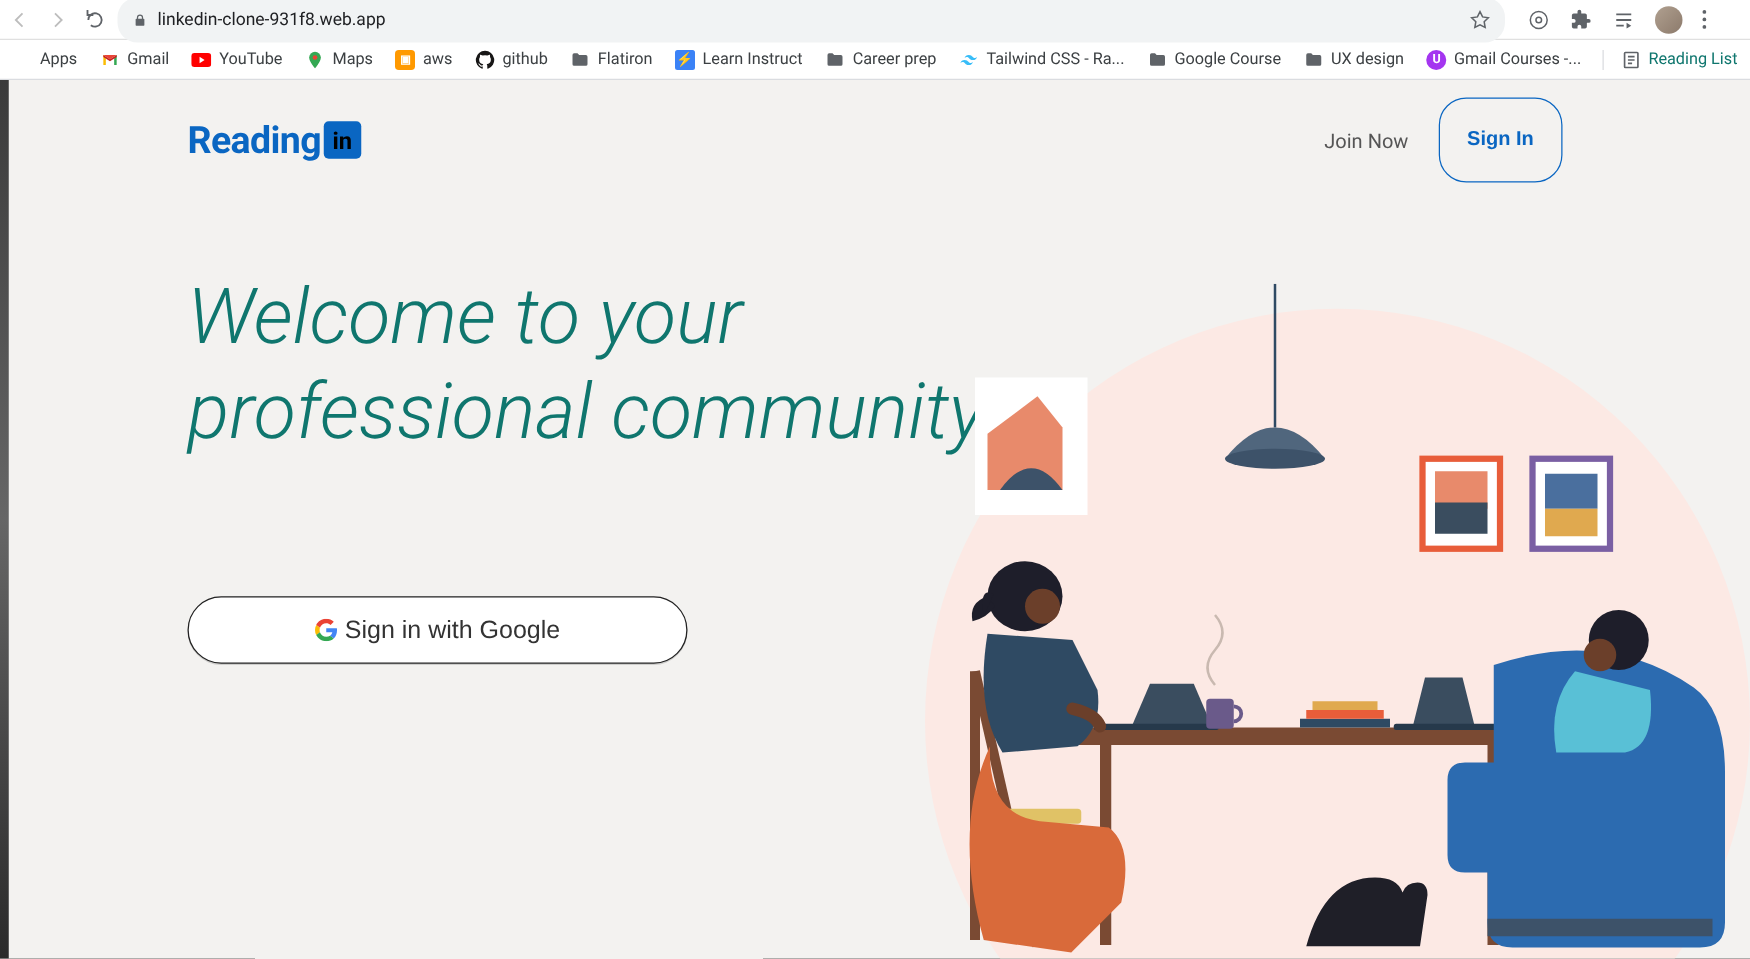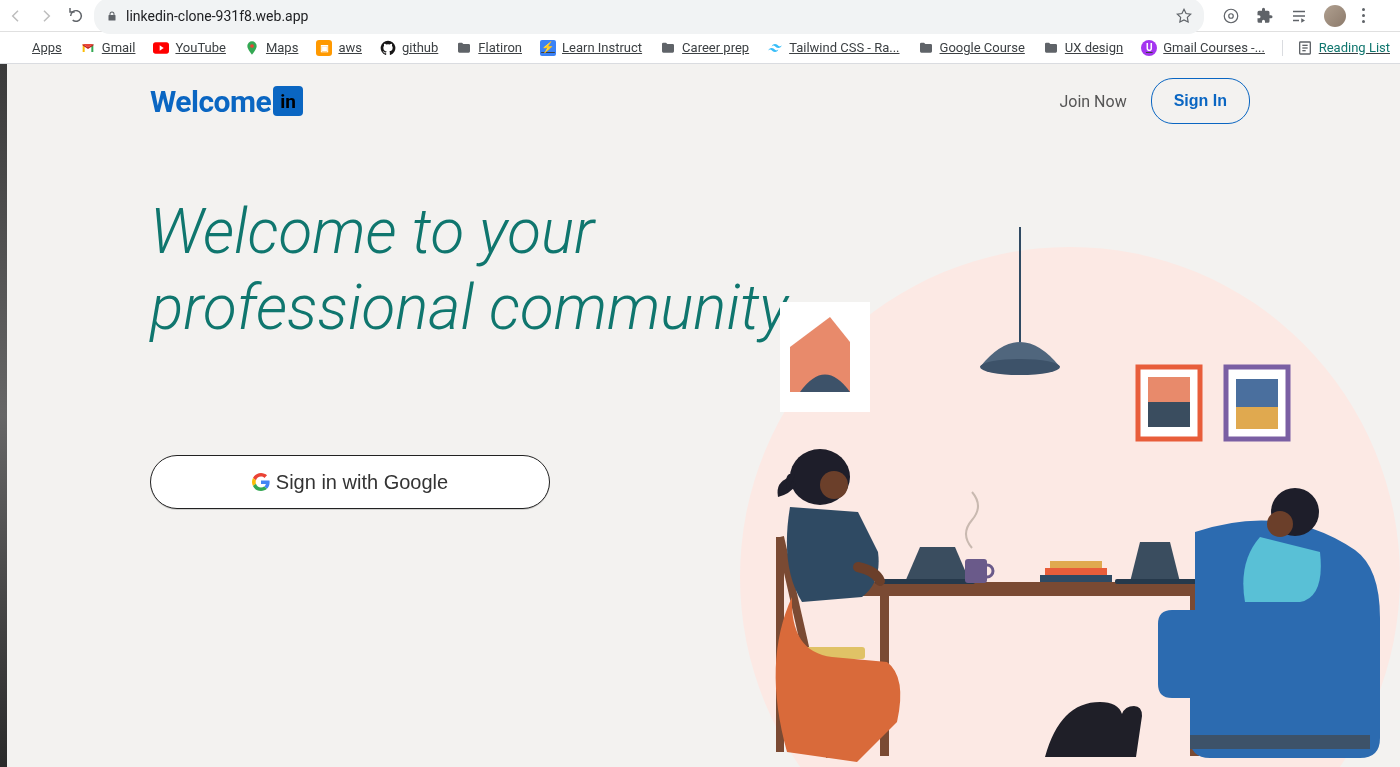--- a/index.html
+++ b/index.html
@@ -15,21 +15,21 @@
   .lock-icon { width:12px; height:12px; color:#5f6368; }
   .omnibox .url { flex:1; white-space:nowrap; overflow:hidden; text-overflow:ellipsis; }
   .star-icon { color:#5f6368; }
   .chrome-right { display:flex; align-items:center; gap:16px; padding-left:8px; }
   .chrome-icon { color:#5f6368; width:18px; height:18px; }
   .avatar { width:22px; height:22px; border-radius:50%; background:linear-gradient(135deg,#b0a090,#8c7a6b); }
   .dots { display:flex; flex-direction:column; gap:3px; }
   .dots span{width:3px;height:3px;border-radius:50%;background:#5f6368;}
 
   
-  .bookmarks-bar { background:#fff; height:32px; display:flex; align-items:center; padding:0 10px; gap:6px; border-bottom:1px solid #dadce0; font-size:13px; color:#3c4043;text-decoration:underline; }
+  .bookmarks-bar { background:#fff; height:32px; display:flex; align-items:center; padding:0 10px; gap:6px; border-bottom:1px solid #dadce0; font-size:13px; color:#3c4043; }
   .bookmark { display:flex; align-items:center; gap:6px; cursor:pointer; white-space:nowrap; }
   .bm-icon { width:16px; height:16px; display:inline-flex; align-items:center; justify-content:center; border-radius:2px; }
   .folder-icon { color:#5f6368; }
   .spacer { flex:1; }
   .reading-list { display:flex; align-items:center; gap:6px; cursor:pointer; color:#0f766e; padding-left:14px; border-left:1px solid #dadce0; }
   .apps-grid { display:grid; grid-template-columns:repeat(3,4px); grid-template-rows:repeat(3,4px); gap:2px;}
   .apps-grid span:nth-child(1){background:#ea4335}.apps-grid span:nth-child(2){background:#fbbc05}.apps-grid span:nth-child(3){background:#34a853}
   .apps-grid span:nth-child(4){background:#4285f4}.apps-grid span:nth-child(5){background:#ea4335}.apps-grid span:nth-child(6){background:#fbbc05}
   .apps-grid span:nth-child(7){background:#34a853}.apps-grid span:nth-child(8){background:#4285f4}.apps-grid span:nth-child(9){background:#ea4335}
 
@@ -37,21 +37,21 @@
   .page { position:relative; height:calc(767px - 64px); background:#f3f2f0; overflow:hidden; }
   .page::before { content:""; position:absolute; left:0; top:0; bottom:0; width:7px; background:linear-gradient(#3a3a3a,#666,#2a2a2a); }
 
   
   .li-header { display:flex; align-items:center; justify-content:space-between; padding:14px 150px 0 150px; }
   .li-logo { display:flex; align-items:center; gap:2px; }
   .li-logo-text { font-size:30px; font-weight:700; color:#0a66c2; letter-spacing:-0.5px; }
   .li-logo-box { width:30px; height:30px; background:#0a66c2; color:#000000; border-radius:4px; display:flex; align-items:center; justify-content:center; font-weight:700; font-size:19px; }
   .li-nav { display:flex; align-items:center; gap:24px; }
   .join-now { color:#555; font-size:16px; cursor:pointer; }
-  .sign-in { color:#0a66c2; border:1.5px solid #0a66c2; border-radius:22px; padding:13px 22px; font-weight:600; font-size:16px; background:transparent; cursor:pointer; }
+  .sign-in { color:#0a66c2; border:1.5px solid #0a66c2; border-radius:22px; padding:24px 22px; font-weight:600; font-size:16px; background:transparent; cursor:pointer; }
 
   
   .hero { padding:70px 0 0 150px; position:relative; }
   .hero h1 { font-size:62px; font-weight:300; color:#0f766e; line-height:1.22; max-width:640px;font-style:italic; }
   .google-btn { margin-top:110px; width:400px; height:54px; border:1.5px solid #222; border-radius:28px; background:#fff; display:flex; align-items:center; justify-content:center; gap:6px; font-size:20px; color:#333; cursor:pointer; box-shadow:0 1px 0 rgba(0,0,0,0.15);}
   .google-logo { width:18px; height:18px; }
 
   
   .illus { position:absolute; right:0; bottom:0; width:680px; height:540px; pointer-events:none; }
 </style>
@@ -200,21 +200,21 @@
         <line x1="8" y1="12" x2="16" y2="12"></line>
         <line x1="8" y1="16" x2="13" y2="16"></line>
       </svg>
     <span>Reading List</span>
   </div>
 </div>
 
 <div class="page">
   <div class="li-header">
     <div class="li-logo">
-      <span class="li-logo-text">Welcome</span>
+      <span class="li-logo-text">Reading</span>
       <span class="li-logo-box">in</span>
     </div>
     <div class="li-nav">
       <span class="join-now">Join Now</span>
       <button class="sign-in">Sign In</button>
     </div>
   </div>
 
   <div class="hero">
     <h1>Welcome to your professional community</h1>

